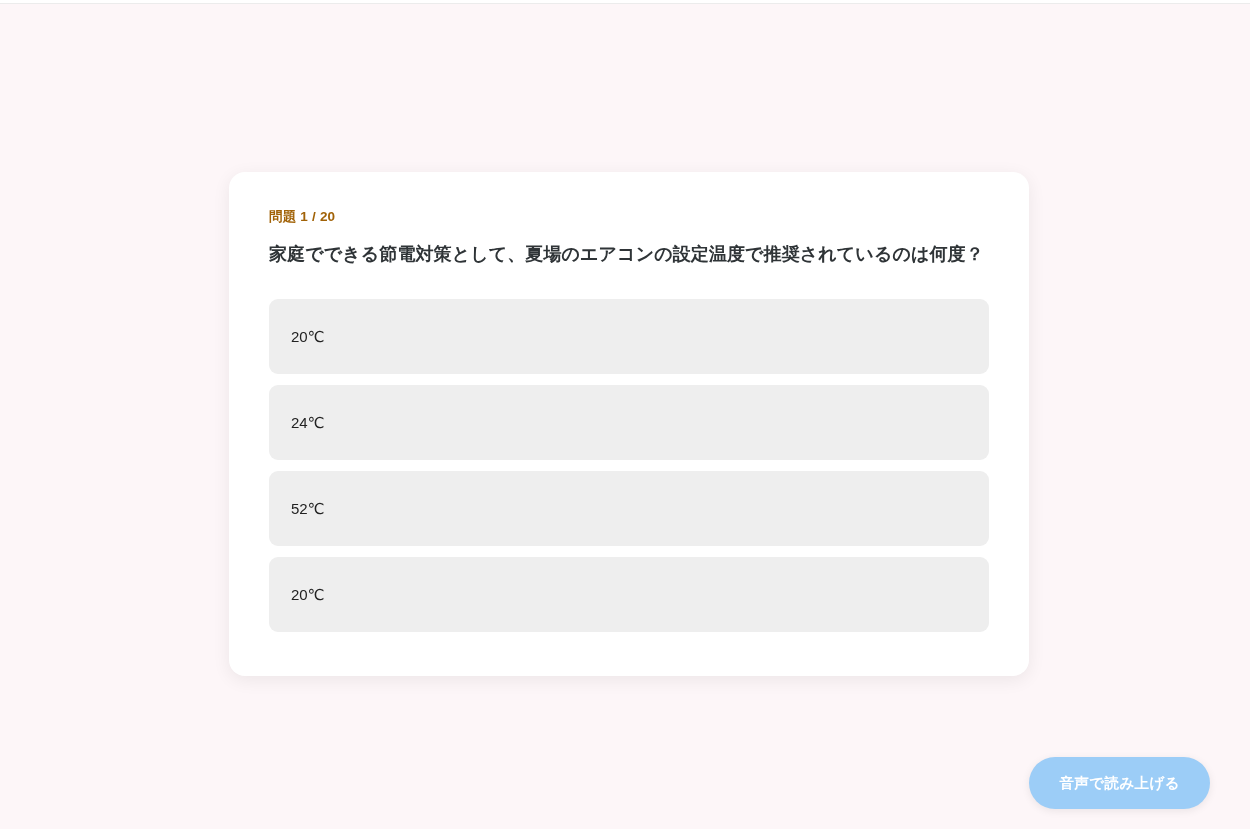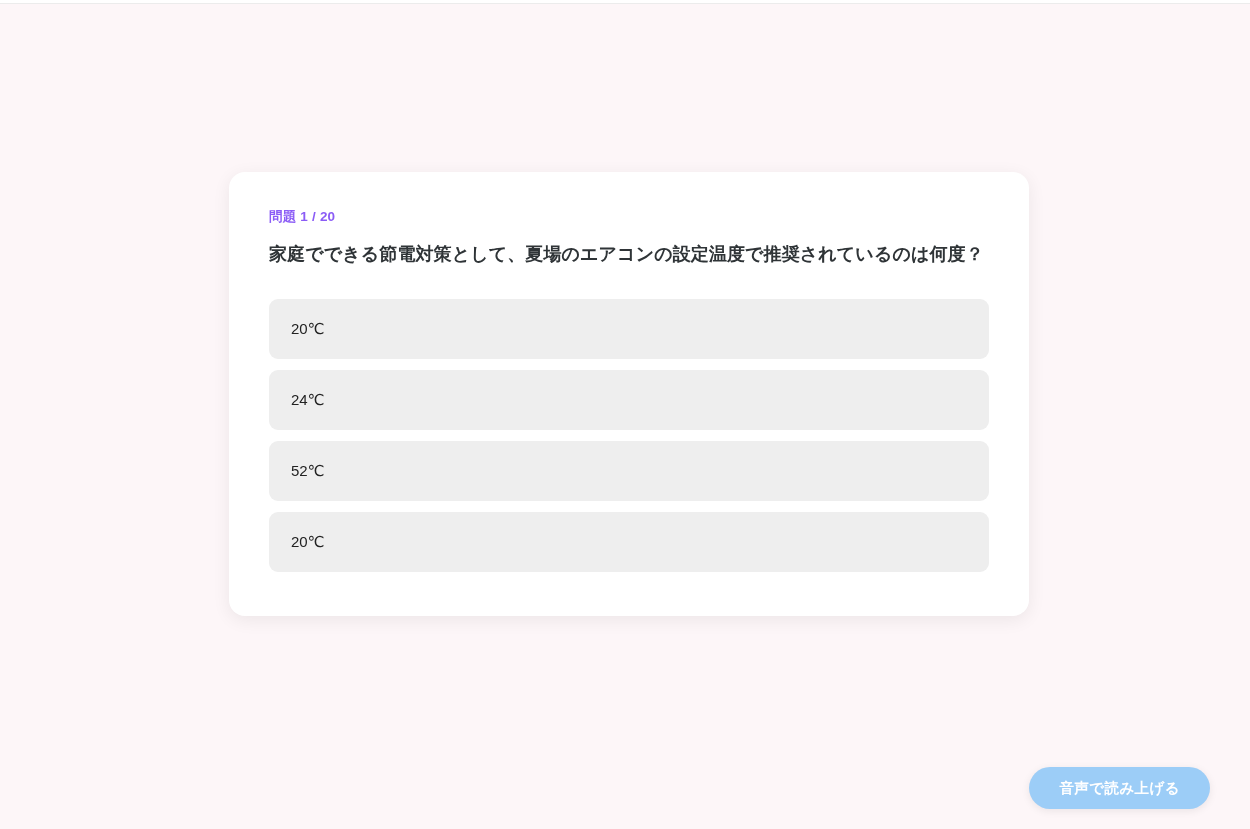--- a/index.html
+++ b/index.html
@@ -38,21 +38,21 @@
     left: 229px;
     top: 168px;
     width: 800px;
     background: #ffffff;
     border-radius: 16px;
     box-shadow: 0 4px 18px rgba(0,0,0,0.07);
     padding: 36px 40px 44px 40px;
   }
   .progress-label {
     font-size: 13.5px;
-    color: #8b5cf6;
+    color: #a16207;
     font-weight: 700;
     letter-spacing: 0.2px;
     margin: 0 0 14px 0;
   }
   .question-text {
     font-size: 18px;
     line-height: 1.62;
     font-weight: 700;
     color: #2f3437;
     margin: 0 0 30px 0;
@@ -60,40 +60,40 @@
   }
   .choices {
     display: flex;
     flex-direction: column;
     gap: 11px;
   }
   .choice {
     background: #eeeeee;
     border: none;
     border-radius: 9px;
-    height: 60px;
+    height: 75px;
     display: flex;
     align-items: center;
     padding: 0 22px;
     font-size: 15px;
     color: #222222;
     font-family: inherit;
     text-align: left;
     cursor: pointer;
     width: 100%;
   }
   .tts-button {
     position: absolute;
     right: 40px;
     bottom: 20px;
     background: #9ccdf7;
     color: #ffffff;
     border: none;
     border-radius: 28px;
-    height: 42px;
+    height: 52px;
     padding: 0 30px;
     font-size: 14.5px;
     font-weight: 700;
     font-family: inherit;
     letter-spacing: 0.4px;
     cursor: pointer;
     box-shadow: 0 2px 8px rgba(0,0,0,0.08);
     display: flex;
     align-items: center;
     justify-content: center;

